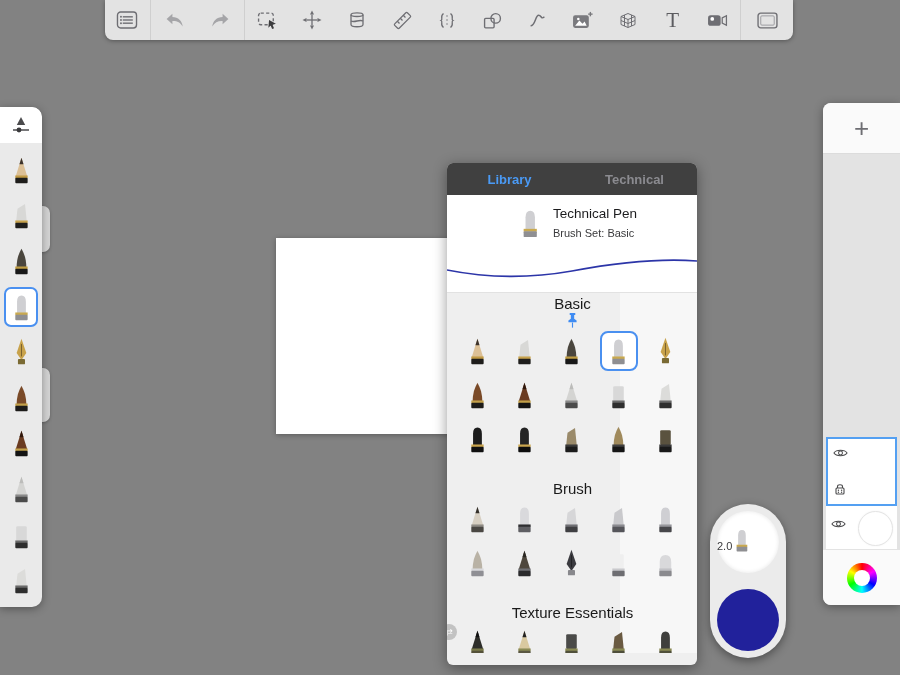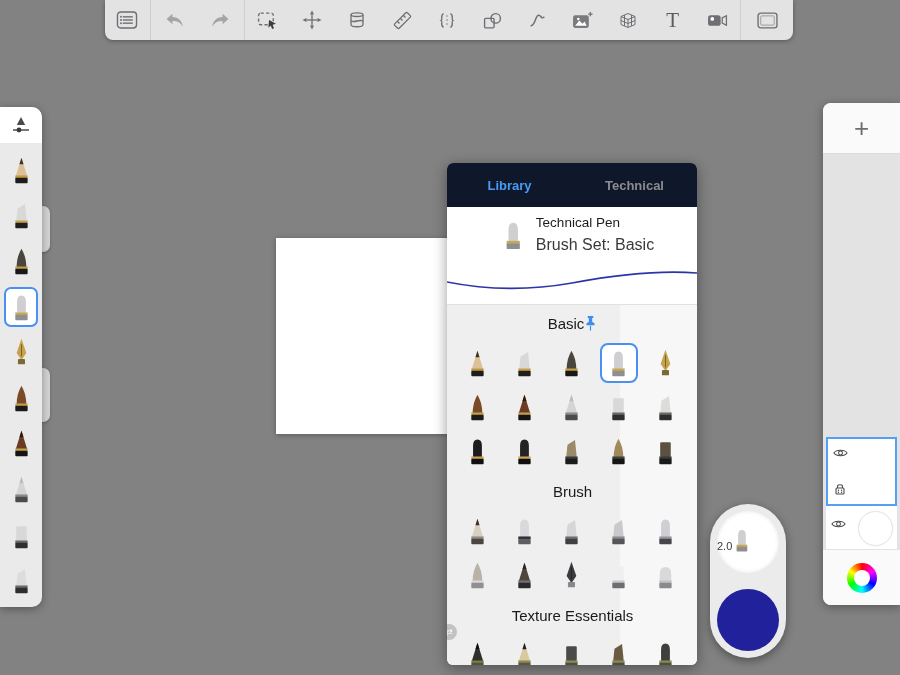--- a/index.html
+++ b/index.html
@@ -30,32 +30,32 @@
   .side-item{width:34px;height:40px;display:flex;align-items:center;justify-content:center;}
   .side-item.sel{background:#fff;border:2px solid #4a90f0;border-radius:7px;box-sizing:border-box;}
 
   
   .canvas{position:absolute;left:276px;top:238px;width:264px;height:196px;background:#fff;
           box-shadow:0 1px 5px rgba(0,0,0,.3);z-index:1;}
 
   
   .panel{position:absolute;left:447px;top:163px;width:250px;height:502px;border-radius:6px;
          overflow:hidden;box-shadow:0 3px 14px rgba(0,0,0,.4);z-index:3;background:#efefef;}
-  .p-head{height:44px;background:#0f172a;display:flex;}
+  .p-head{height:32px;background:#404040;display:flex;}
   .p-tab{flex:1;display:flex;align-items:center;justify-content:center;font-size:13px;font-weight:bold;cursor:pointer;}
   .p-brushrow{height:55px;background:#fff;display:flex;align-items:center;justify-content:center;}
   .p-brushrow .bicon{width:46px;display:flex;justify-content:center;}
   .p-bname{font-size:13.5px;color:#1c1c1e;}
-  .p-bset{font-size:16px;color:#3a3a3c;margin-top:6px;}
+  .p-bset{font-size:11px;color:#3a3a3c;margin-top:6px;}
   .p-wave{height:42px;background:#fff;position:relative;border-bottom:1px solid #e2e2e2;}
   .p-wave svg{position:absolute;left:0;top:0;}
   .p-content{position:relative;height:360px;background:#efefef;overflow:hidden;}
   .p-lightcol{position:absolute;left:173px;top:0;width:77px;height:100%;background:rgba(251,251,251,.6);}
   .sections{position:relative;}
-  .sec-title{height:36px;display:flex;align-items:center;justify-content:center;padding:0 15px 0 16px;}
+  .sec-title{height:36px;display:flex;align-items:center;justify-content:flex-end;padding:0 15px 0 16px;flex-direction:column;}
   .sec-title span.t{font-size:15px;color:#1a1a1a;}
   .pin{cursor:pointer;display:flex;}
   .grid{display:grid;grid-template-columns:repeat(5,47px);padding-left:7px;}
   .cell{width:47px;height:44px;display:flex;align-items:center;justify-content:center;cursor:pointer;}
   .cell .box{width:38px;height:40px;display:flex;align-items:center;justify-content:center;}
   .cell.sel .box{background:#fff;border:2px solid #4a90f0;border-radius:8px;box-sizing:border-box;}
   .p-handle{position:absolute;left:-6px;top:461px;width:16px;height:16px;border-radius:50%;
             background:#c2c2c2;color:#fff;font-size:9px;line-height:16px;text-align:center;z-index:4;cursor:pointer;}
 
   

